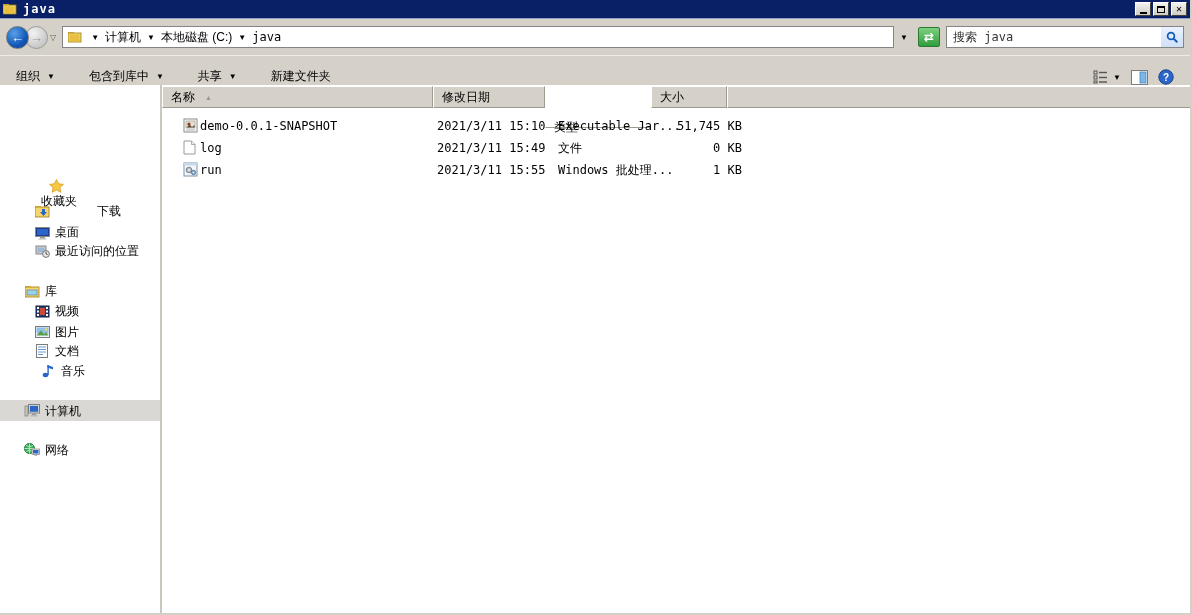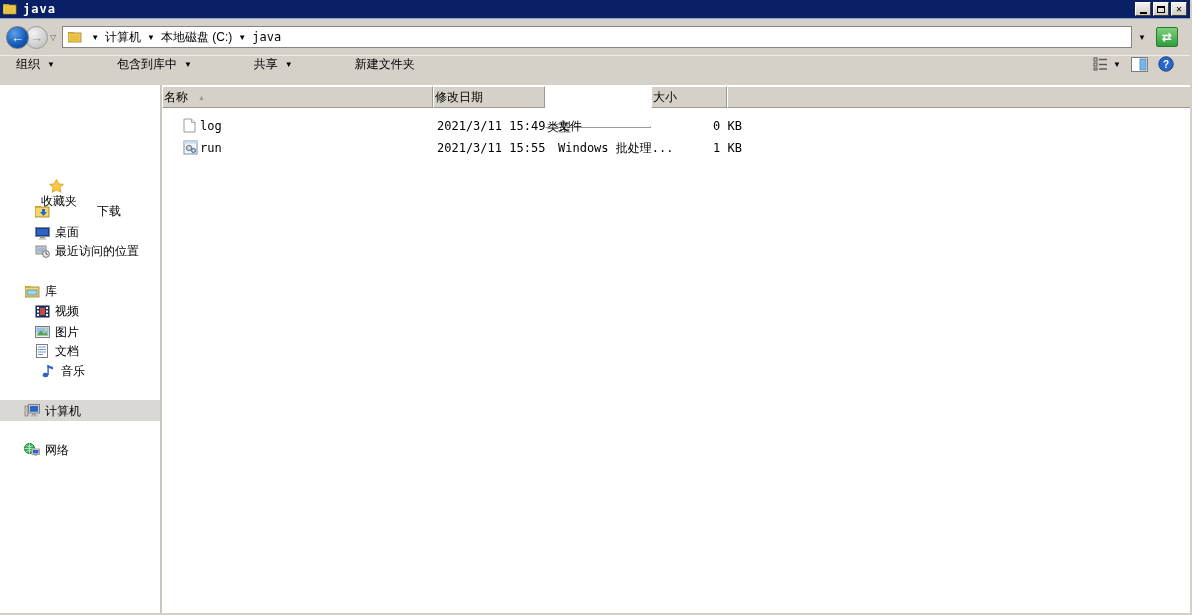--- a/index.html
+++ b/index.html
@@ -43,36 +43,36 @@
                 background:linear-gradient(#7ed07e,#2f9e3c); color:#fff; font-size:12px;
                 display:flex; align-items:center; justify-content:center; font-weight:bold; }
   .searchbox { width:238px; height:22px; background:#fff; border:1px solid #848484;
                display:flex; align-items:center; padding-left:6px; }
   .search-text { color:#333; font-family:"DejaVu Sans Mono",monospace; font-size:12px; flex:1; }
   .search-btn { width:22px; height:20px; background:linear-gradient(#eaf2fd,#cfe0f7);
                 display:flex; align-items:center; justify-content:center; }
 
   
   .toolbar { position:absolute; left:0; top:55px; width:100%; height:30px; background:#d5d1c9;
-             border-top:1px solid #efece6; display:flex; align-items:flex-start; padding:0 16px;gap:28px; }
+             border-top:1px solid #efece6; display:flex; align-items:flex-end; padding:0 16px; }
   .tb-item { display:flex; align-items:center; margin-right:34px; }
   .tb-label { margin-right:7px; }
   .chev { font-size:8px; color:#000; }
   .tb-right { margin-left:auto; display:flex; align-items:center; gap:10px; }
 
   
   .sidebar { position:absolute; left:0; top:85px; width:160px; height:528px; background:#fff; }
   .sb-divider { position:absolute; left:160px; top:85px; width:2px; height:528px; background:#cac7bf; }
   .main { position:absolute; left:162px; top:85px; width:1030px; height:528px; background:#fff; }
 
   
   .lv-header { position:absolute; left:0; top:1px; height:22px; width:1030px; display:flex; }
   .hcell { background:#d5d1c9; border-top:1px solid #fff; border-left:1px solid #fff;
            border-right:1px solid #9d9a92; border-bottom:1px solid #9d9a92;
-           display:flex; align-items:center; padding-left:1px; }
+           display:flex; align-items:center; padding-left:8px; }
   .hc-name{ width:271px; } .hc-date{ width:112px; } .hc-type{ width:106px;margin-top:40px; } .hc-size{ width:76px; }
   .hc-rest{ flex:1; }
   .sort-arrow { font-size:7px; color:#9a968c; margin-left:10px; }
 
   
   .rows { position:absolute; left:0; top:30px; width:1030px; font-family:"DejaVu Sans Mono",monospace; font-size:12px; }
   .frow { position:relative; height:22px; display:flex; align-items:center; }
   .ficon { position:absolute; left:21px; width:16px; height:16px; }
   .fname { position:absolute; left:38px; white-space:nowrap; }
   .fdate { position:absolute; left:275px; white-space:nowrap; }
@@ -128,20 +128,29 @@
       </span>
       <span class="crumb-sep">▼</span>
       <span class="crumb">计算机</span>
       <span class="crumb-sep">▼</span>
       <span class="crumb">本地磁盘 (C:)</span>
       <span class="crumb-sep">▼</span>
       <span class="crumb" style="font-family:'DejaVu Sans Mono',monospace;">java</span>
     </div>
     <span class="addr-dd">▼</span>
     <span class="refreshbtn">⇄</span>
+    <div class="searchbox">
+      <span class="search-text">搜索 java</span>
+      <span class="search-btn">
+        <svg width="13" height="13" viewBox="0 0 13 13">
+          <circle cx="5" cy="5" r="3.4" fill="none" stroke="#1258b8" stroke-width="1.7"></circle>
+          <line x1="7.6" y1="7.6" x2="11.3" y2="11.3" stroke="#1258b8" stroke-width="2"></line>
+        </svg>
+      </span>
+    </div>
   </div>
 
   <div class="toolbar">
     <span class="tb-item">
       <span class="tb-label">组织</span>
       <span class="chev">▼</span>
     </span>
     <span class="tb-item">
       <span class="tb-label">包含到库中</span>
       <span class="chev">▼</span>
@@ -325,20 +334,35 @@
         <span>类型</span>
       </div>
       <div class="hcell hc-size">
         <span>大小</span>
       </div>
       <div class="hcell hc-rest"></div>
     </div>
 
     <div class="rows">
 
+      <div class="frow">
+        <span class="ficon">
+          <svg width="15" height="15" viewBox="0 0 15 15">
+            <rect x="1" y="1" width="13" height="13" fill="#fff" stroke="#8a8a8a"></rect>
+            <rect x="3" y="3" width="9" height="7" fill="#e8e2d4" stroke="#a09a8c" stroke-width="0.7"></rect>
+            <circle cx="6" cy="6" r="1.6" fill="#8c3a2a"></circle>
+            <polygon points="3.5,9.5 6.5,6.5 9,9 11.5,7 11.5,9.5" fill="#5c4a32"></polygon>
+            <line x1="3" y1="12" x2="12" y2="12" stroke="#b0aca0" stroke-width="1"></line>
+          </svg>
+        </span>
+        <span class="fname">demo-0.0.1-SNAPSHOT</span>
+        <span class="fdate">2021/3/11 15:10</span>
+        <span class="ftype">Executable Jar...</span>
+        <span class="fsize">51,745 KB</span>
+      </div>
 
       <div class="frow">
         <span class="ficon">
           <svg width="13" height="15" viewBox="0 0 13 15">
             <path d="M1 1 H8.5 L12 4.5 V14 H1 Z" fill="#fff" stroke="#9a9a9a"></path>
             <path d="M8.5 1 L8.5 4.5 L12 4.5" fill="#e8e8e8" stroke="#9a9a9a" stroke-width="0.8"></path>
           </svg>
         </span>
         <span class="fname">log</span>
         <span class="fdate">2021/3/11 15:49</span>

